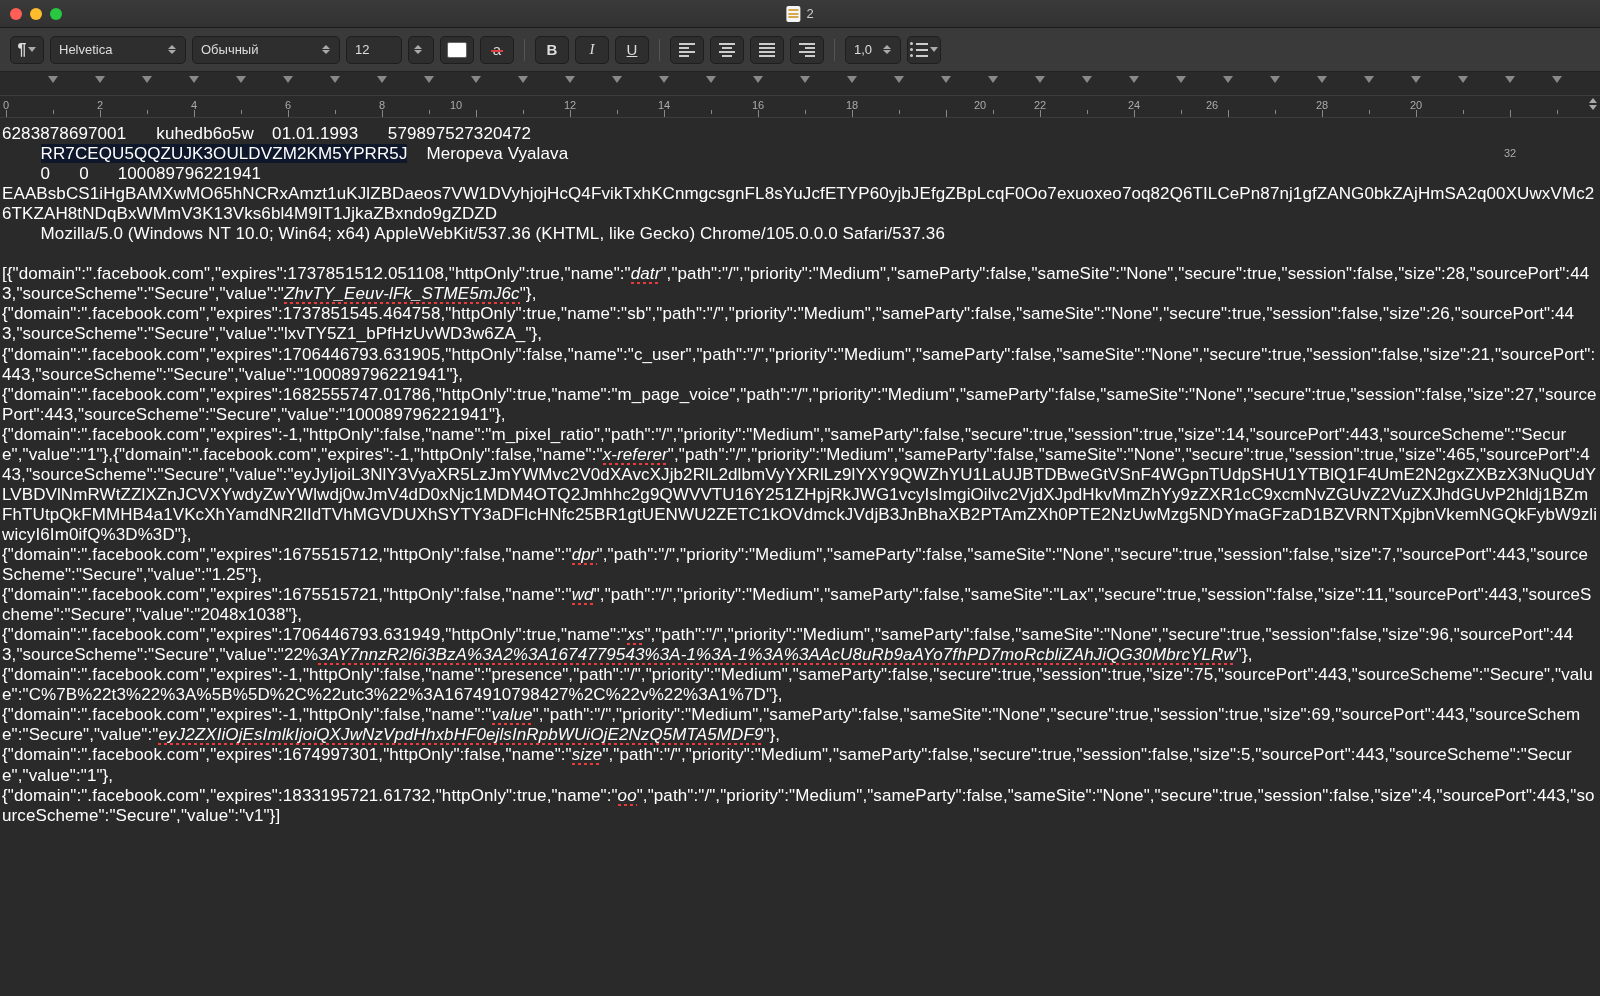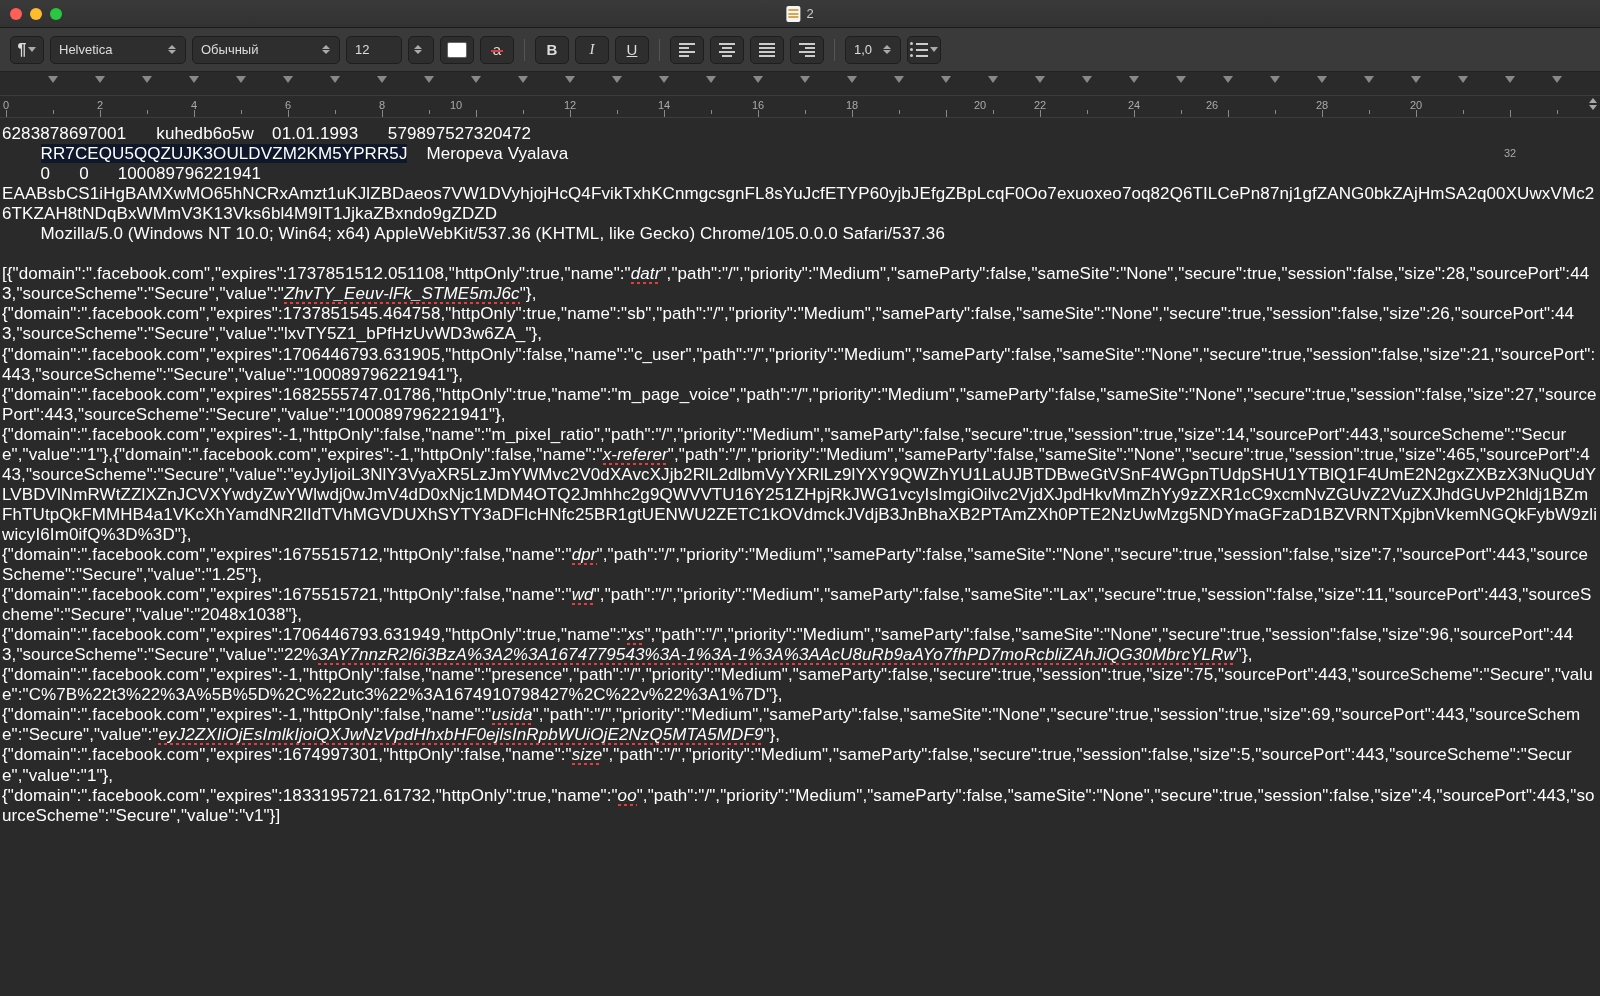--- a/index.html
+++ b/index.html
@@ -467,16 +467,16 @@
 
 [{"domain":".facebook.com","expires":1737851512.051108,"httpOnly":true,"name":"<span class="spellz">datr</span>","path":"/","priority":"Medium","sameParty":false,"sameSite":"None","secure":true,"session":false,"size":28,"sourcePort":443,"sourceScheme":"Secure","value":"<span class="spellz">ZhvTY_Eeuv-lFk_STME5mJ6c</span>"},
 {"domain":".facebook.com","expires":1737851545.464758,"httpOnly":true,"name":"sb","path":"/","priority":"Medium","sameParty":false,"sameSite":"None","secure":true,"session":false,"size":26,"sourcePort":443,"sourceScheme":"Secure","value":"lxvTY5Z1_bPfHzUvWD3w6ZA_"},
 {"domain":".facebook.com","expires":1706446793.631905,"httpOnly":false,"name":"c_user","path":"/","priority":"Medium","sameParty":false,"sameSite":"None","secure":true,"session":false,"size":21,"sourcePort":443,"sourceScheme":"Secure","value":"100089796221941"},
 {"domain":".facebook.com","expires":1682555747.01786,"httpOnly":true,"name":"m_page_voice","path":"/","priority":"Medium","sameParty":false,"sameSite":"None","secure":true,"session":false,"size":27,"sourcePort":443,"sourceScheme":"Secure","value":"100089796221941"},
 {"domain":".facebook.com","expires":-1,"httpOnly":false,"name":"m_pixel_ratio","path":"/","priority":"Medium","sameParty":false,"secure":true,"session":true,"size":14,"sourcePort":443,"sourceScheme":"Secure","value":"1"},{"domain":".facebook.com","expires":-1,"httpOnly":false,"name":"<span class="spellz">x-referer</span>","path":"/","priority":"Medium","sameParty":false,"sameSite":"None","secure":true,"session":true,"size":465,"sourcePort":443,"sourceScheme":"Secure","value":"eyJyIjoiL3NlY3VyaXR5LzJmYWMvc2V0dXAvcXJjb2RlL2dlbmVyYXRlLz9lYXY9QWZhYU1LaUJBTDBweGtVSnF4WGpnTUdpSHU1YTBlQ1F4UmE2N2gxZXBzX3NuQUdYLVBDVlNmRWtZZlXZnJCVXYwdyZwYWlwdj0wJmV4dD0xNjc1MDM4OTQ2Jmhhc2g9QWVVTU16Y251ZHpjRkJWG1vcyIsImgiOilvc2VjdXJpdHkvMmZhYy9zZXR1cC9xcmNvZGUvZ2VuZXJhdGUvP2hldj1BZmFhTUtpQkFMMHB4a1VKcXhYamdNR2lIdTVhMGVDUXhSYTY3aDFlcHNfc25BR1gtUENWU2ZETC1kOVdmckJVdjB3JnBhaXB2PTAmZXh0PTE2NzUwMzg5NDYmaGFzaD1BZVRNTXpjbnVkemNGQkFybW9zliwicyI6Im0ifQ%3D%3D"},
 {"domain":".facebook.com","expires":1675515712,"httpOnly":false,"name":"<span class="spellz">dpr</span>","path":"/","priority":"Medium","sameParty":false,"sameSite":"None","secure":true,"session":false,"size":7,"sourcePort":443,"sourceScheme":"Secure","value":"1.25"},
 {"domain":".facebook.com","expires":1675515721,"httpOnly":false,"name":"<span class="spellz">wd</span>","path":"/","priority":"Medium","sameParty":false,"sameSite":"Lax","secure":true,"session":false,"size":11,"sourcePort":443,"sourceScheme":"Secure","value":"2048x1038"},
 {"domain":".facebook.com","expires":1706446793.631949,"httpOnly":true,"name":"<span class="spellz">xs</span>","path":"/","priority":"Medium","sameParty":false,"sameSite":"None","secure":true,"session":false,"size":96,"sourcePort":443,"sourceScheme":"Secure","value":"22%<span class="spellz">3AY7nnzR2l6i3BzA%3A2%3A1674779543%3A-1%3A-1%3A%3AAcU8uRb9aAYo7fhPD7moRcbliZAhJiQG30MbrcYLRw</span>"},
 {"domain":".facebook.com","expires":-1,"httpOnly":false,"name":"presence","path":"/","priority":"Medium","sameParty":false,"secure":true,"session":true,"size":75,"sourcePort":443,"sourceScheme":"Secure","value":"C%7B%22t3%22%3A%5B%5D%2C%22utc3%22%3A1674910798427%2C%22v%22%3A1%7D"},
-{"domain":".facebook.com","expires":-1,"httpOnly":false,"name":"<span class="spellz">usida</span>","path":"/","priority":"Medium","sameParty":false,"sameSite":"None","secure":true,"session":true,"size":69,"sourcePort":443,"sourceScheme":"Secure","value":"<span class="spellz">eyJ2ZXIiOjEsImlkIjoiQXJwNzVpdHhxbHF0ejlsInRpbWUiOjE2NzQ5MTA5MDF9</span>"},
+{"domain":".facebook.com","expires":-1,"httpOnly":false,"name":"<span class="spellz">value</span>","path":"/","priority":"Medium","sameParty":false,"sameSite":"None","secure":true,"session":true,"size":69,"sourcePort":443,"sourceScheme":"Secure","value":"<span class="spellz">eyJ2ZXIiOjEsImlkIjoiQXJwNzVpdHhxbHF0ejlsInRpbWUiOjE2NzQ5MTA5MDF9</span>"},
 {"domain":".facebook.com","expires":1674997301,"httpOnly":false,"name":"<span class="spellz">size</span>","path":"/","priority":"Medium","sameParty":false,"secure":true,"session":false,"size":5,"sourcePort":443,"sourceScheme":"Secure","value":"1"},
 {"domain":".facebook.com","expires":1833195721.61732,"httpOnly":true,"name":"<span class="spellz">oo</span>","path":"/","priority":"Medium","sameParty":false,"sameSite":"None","secure":true,"session":false,"size":4,"sourcePort":443,"sourceScheme":"Secure","value":"v1"}]
 </div>
 
 </body></html>

